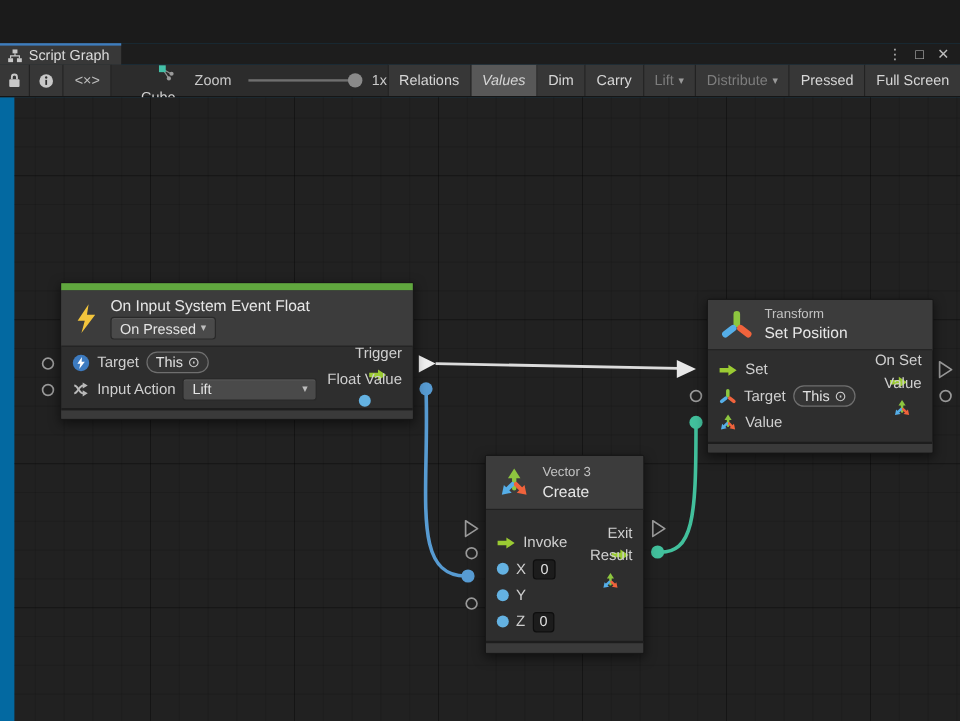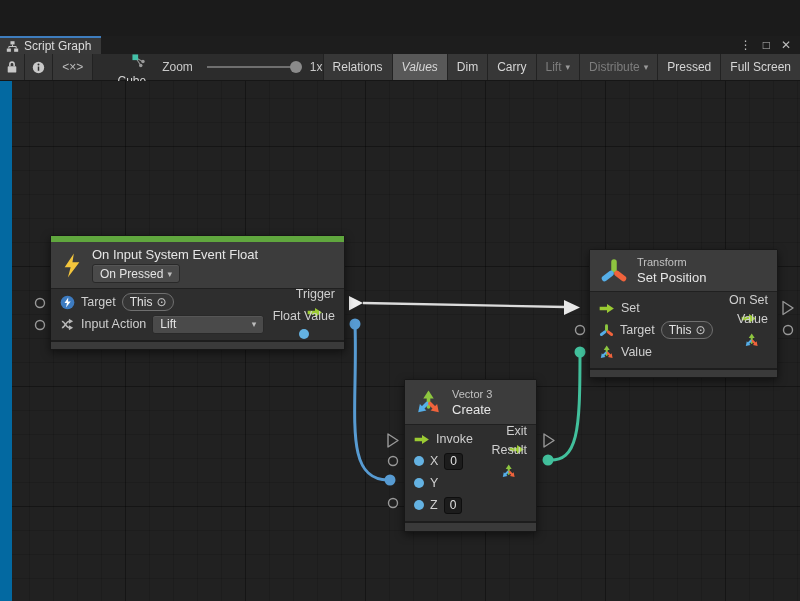--- a/index.html
+++ b/index.html
@@ -330,21 +330,21 @@
     <div class="node" style="left:392px; top:298px; width:133px;">
       <div class="nhead" style="height:45px">
         <svg class="micon" width="28" height="28">
             <use href="#vec-icon"></use>
           </svg>
         <div class="hcol">
           <span class="ncat">Vector 3</span>
           <span class="ntitle">Create</span>
         </div>
       </div>
-      <div class="nbody" style="padding-top:3px">
+      <div class="nbody" style="padding-top:16px">
         <div class="nrow">
           <svg class="micon" width="16" height="11">
               <use href="#flow-arrow"></use>
             </svg>
           <span>Invoke</span>
           <span class="rright">
             <span>Exit</span>
             <svg class="micon" width="16" height="11">
                 <use href="#flow-arrow"></use>
               </svg>

